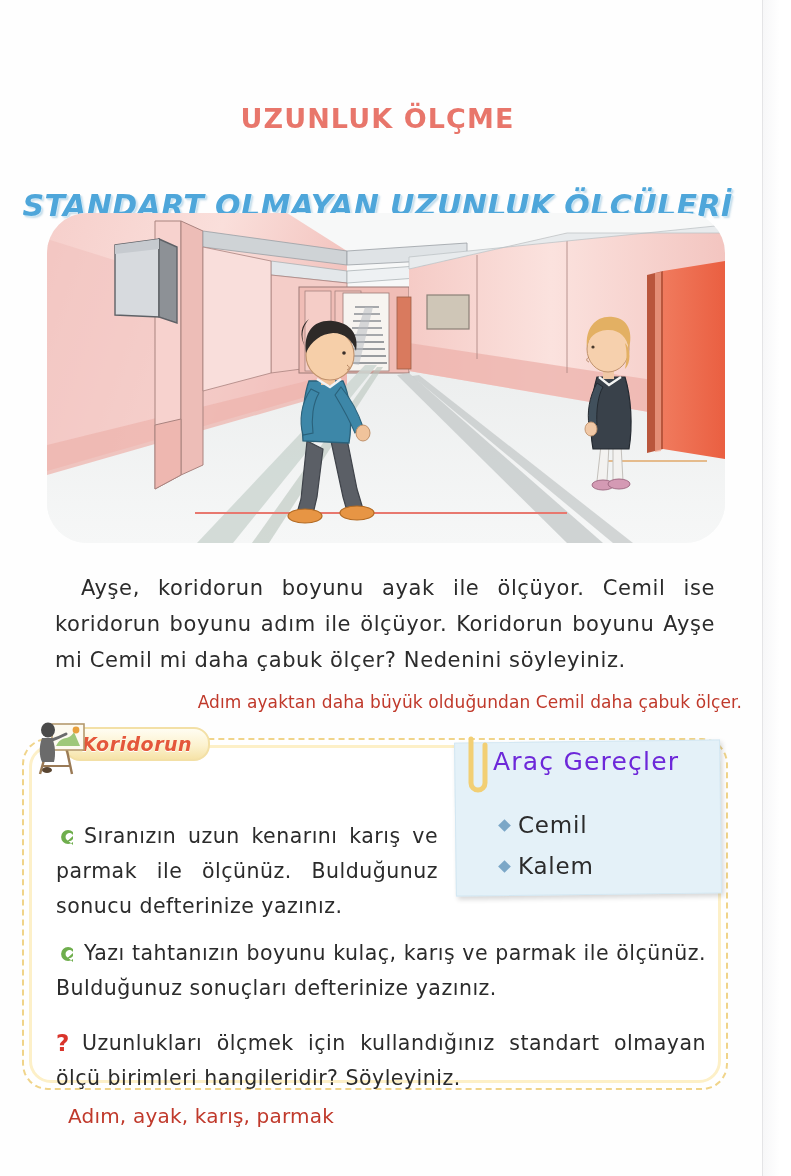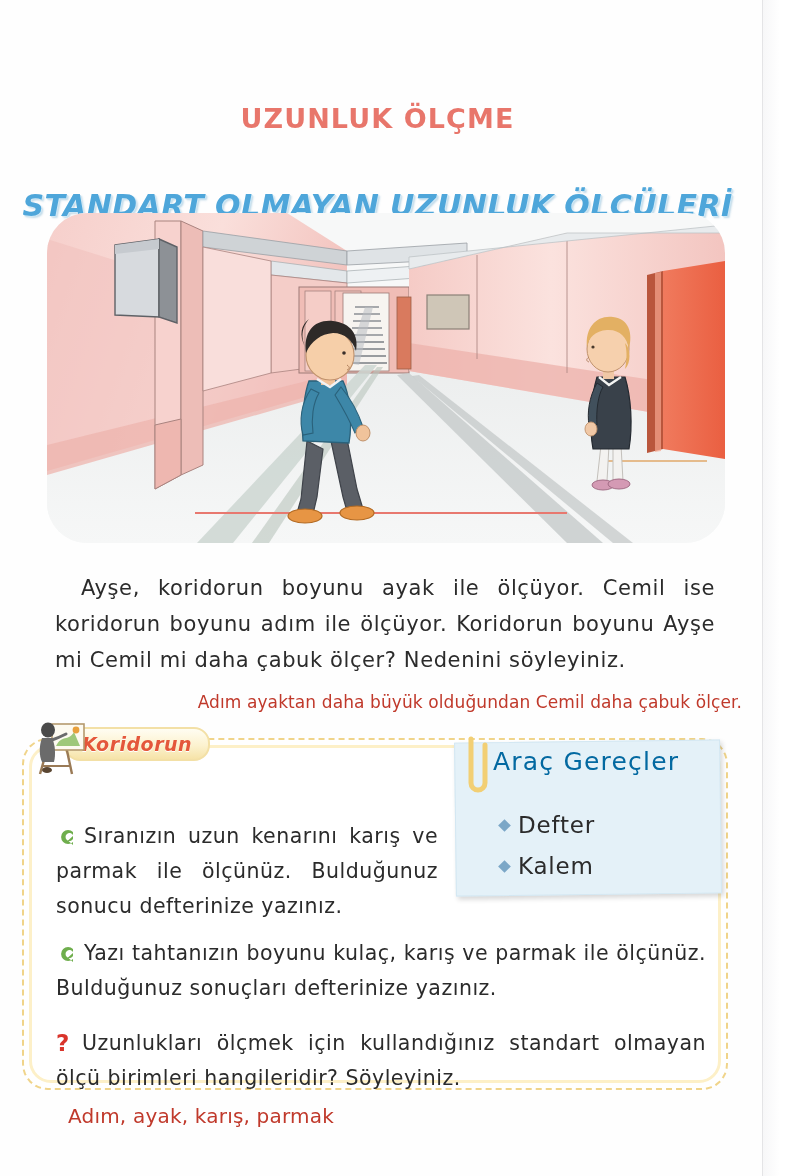--- a/index.html
+++ b/index.html
@@ -225,21 +225,21 @@
     width: 26px;
     height: 66px;
   }
   .arac-clip svg { display:block; width:100%; height:100%; }
   .arac-title {
     position: absolute;
     left: 493px;
     top: 747px;
     font-family: "DejaVu Sans", sans-serif;
     font-size: 25px;
-    color: #0369a1;
+    color: #6d28d9;
     letter-spacing: 1.2px;
   }
   .arac-item {
     position: absolute;
     left: 500px;
     font-family: "DejaVu Sans", sans-serif;
     font-size: 23px;
     color: #2b2b2b;
     letter-spacing: 0.8px;
   }
@@ -469,19 +469,19 @@
   <div class="arac-box"></div>
 
   <div class="arac-clip">
     <svg viewBox="0 0 26 66">
       <path d="M6,4 L6,48 A7,7 0 0 0 20,48 L20,10" fill="none" stroke="#f2cf74" stroke-width="5" stroke-linecap="round"></path>
     </svg>
   </div>
 
   <div class="arac-title">Araç Gereçler</div>
 
-  <div class="arac-item arac-item-0"><span class="diamond"></span><span>Defter</span></div>
+  <div class="arac-item arac-item-0"><span class="diamond"></span><span>Cemil</span></div>
 
   <div class="arac-item arac-item-1"><span class="diamond"></span><span>Kalem</span></div>
 
   <div class="answer-red-2">Adım, ayak, karış, parmak</div>
 
 </div>
 
 </body></html>

